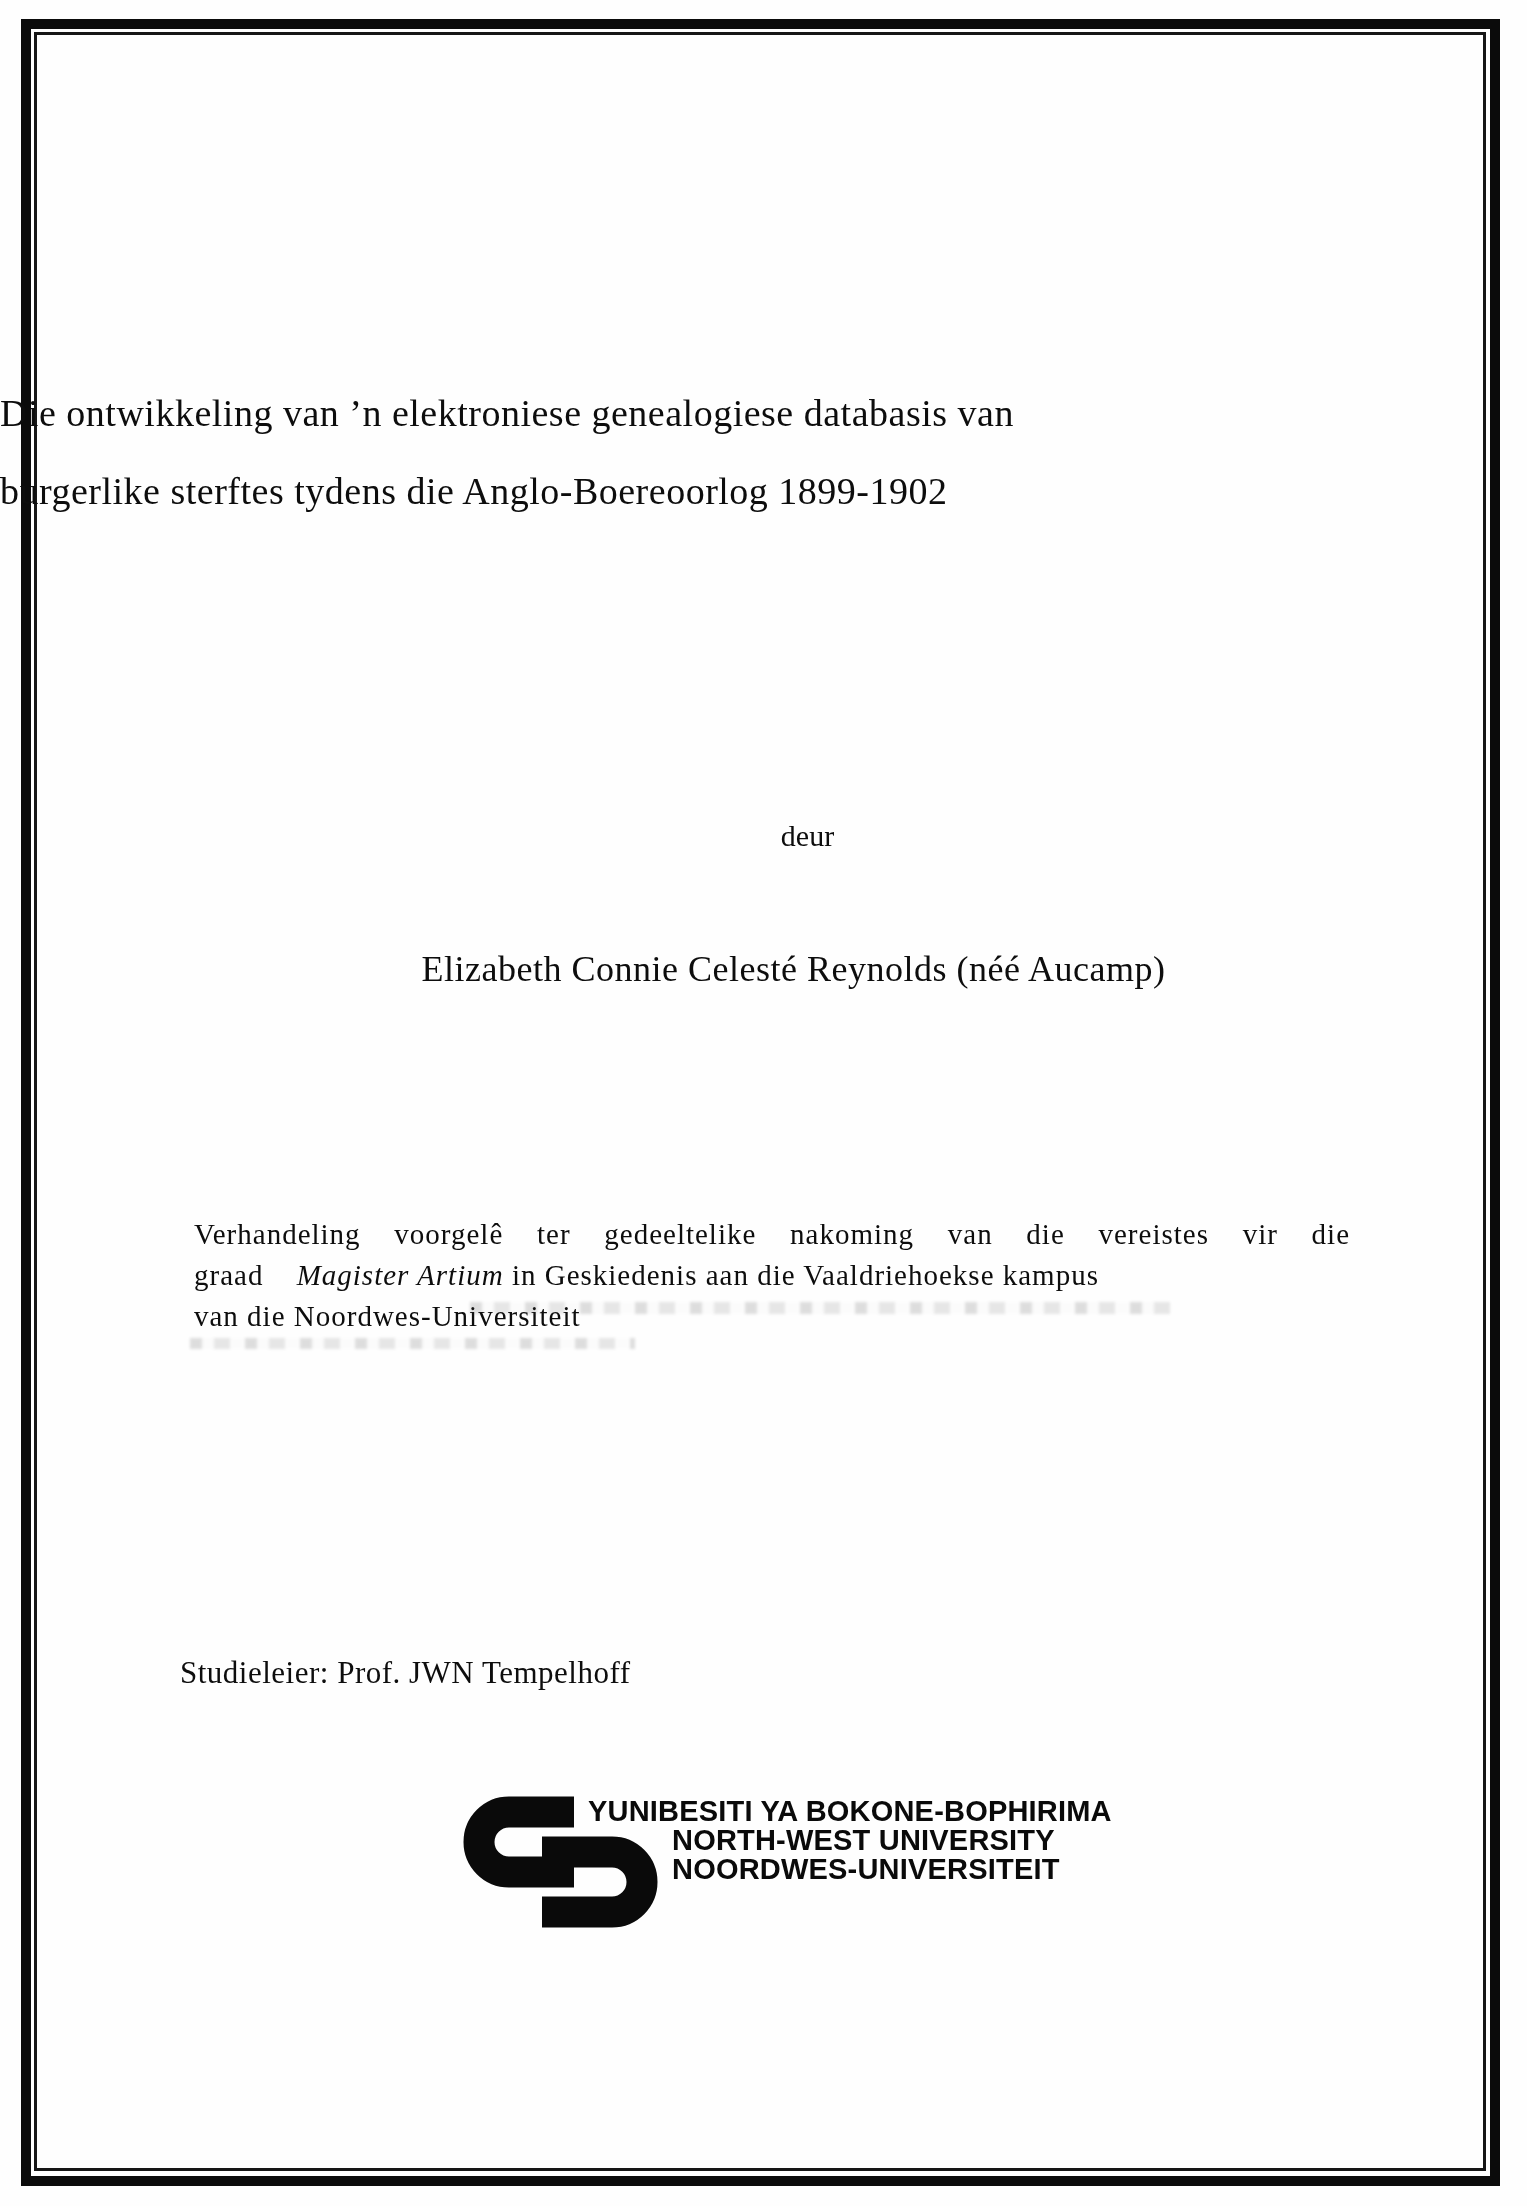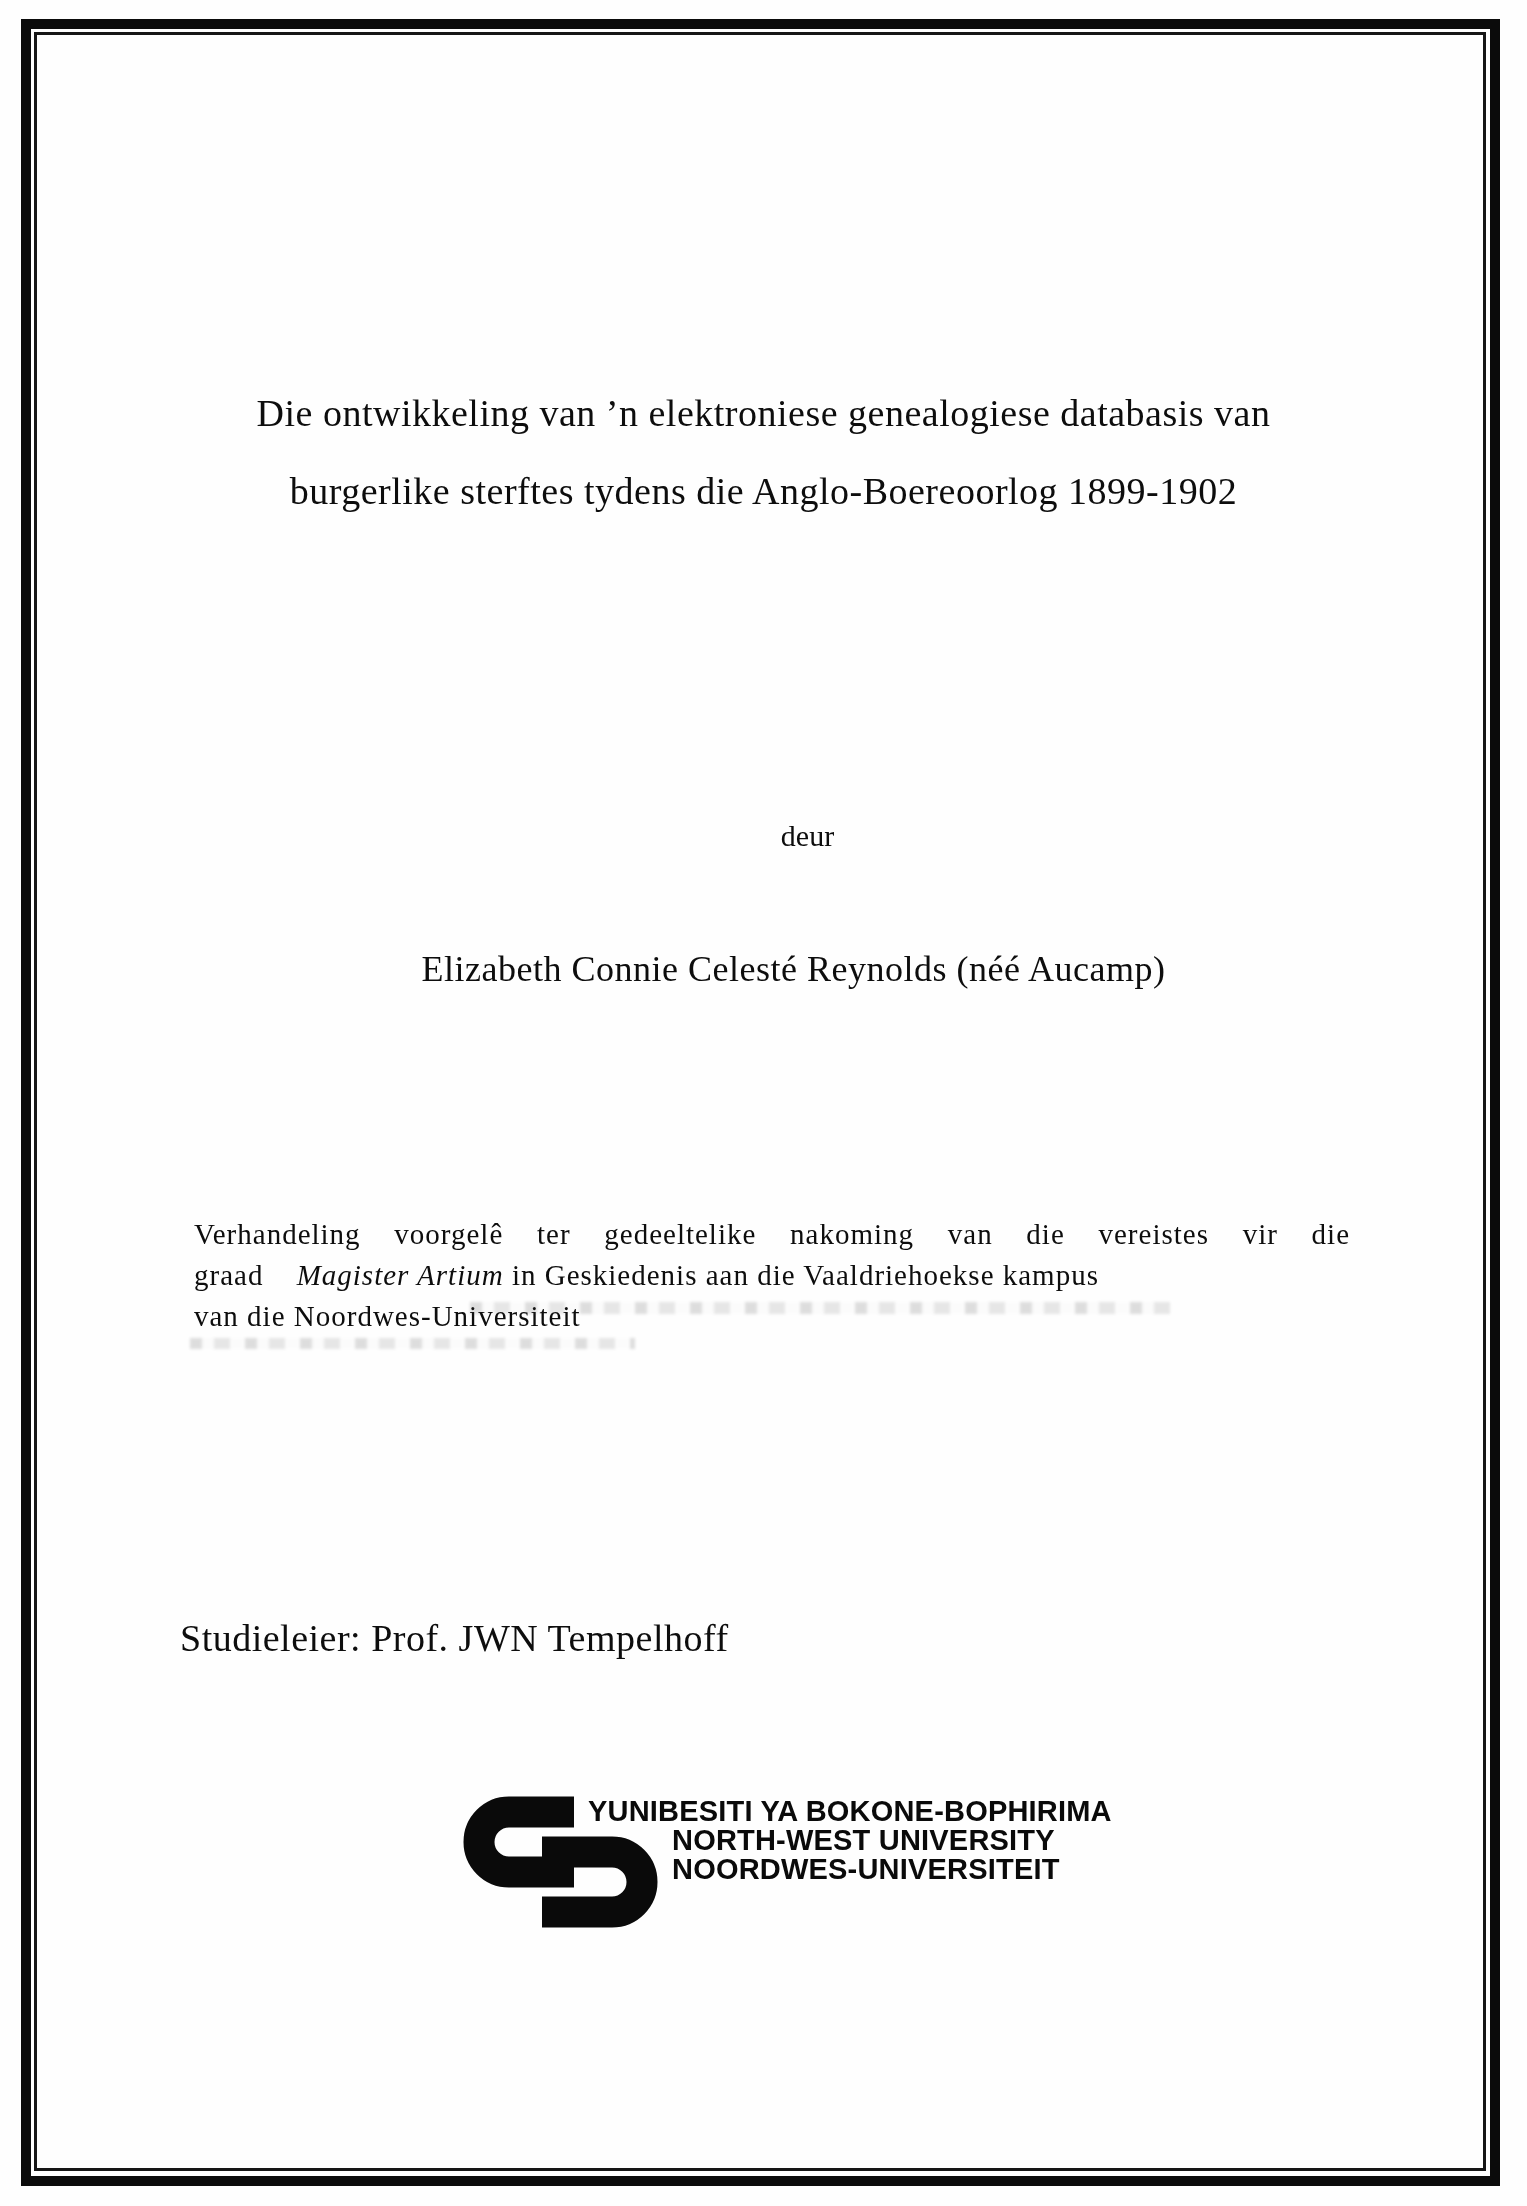--- a/index.html
+++ b/index.html
@@ -23,21 +23,20 @@
   }
   .frame-inner {
     position: absolute; left: 34px; top: 32px;
     width: 1452px; height: 2139px;
     border: 3px solid #161616;
     box-sizing: border-box;
   }
 
   .thesis-title {
     position: absolute; left: 0; top: 374px; width: 1527px;
-    text-align: center;
     font-size: 38px; line-height: 78px; letter-spacing: 0.5px;
   }
   .thesis-title span { display: block; }
 
   .byline {
     position: absolute; left: 0; top: 819px; width: 1527px;
     text-align: center; font-size: 30px; line-height: 34px; padding-left: 44px;
   }
 
   .author-name {
@@ -47,22 +46,22 @@
   }
 
   .thesis-statement {
     position: absolute; left: 194px; top: 1214px; width: 1156px;
     font-size: 29px; line-height: 41px; letter-spacing: 1px;
   }
   .stmt-line1 { text-align: justify; text-align-last: justify; }
   .stmt-line2 em { font-style: italic; margin-left: 25px; }
 
   .supervisor-block {
-    position: absolute; left: 180px; top: 1616px;
-    font-size: 38px; line-height: 45px; letter-spacing: 0.5px;
+    position: absolute; left: 180px; top: 1650px;
+    font-size: 31px; line-height: 45px; letter-spacing: 0.5px;
   }
   .supervisor-block div { white-space: nowrap; }
 
   .logo-mark {
     position: absolute; left: 452px; top: 1795px;
     width: 210px; height: 140px;
   }
   .logo-mark svg { display: block; width: 210px; height: 140px; }
 
   .logo-wordmark {

